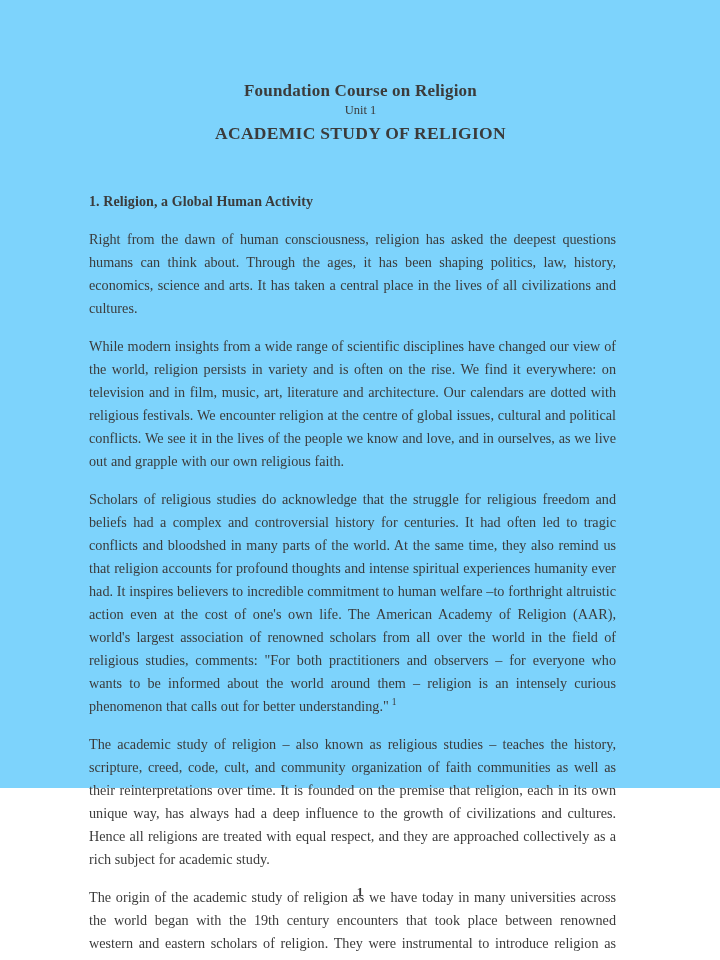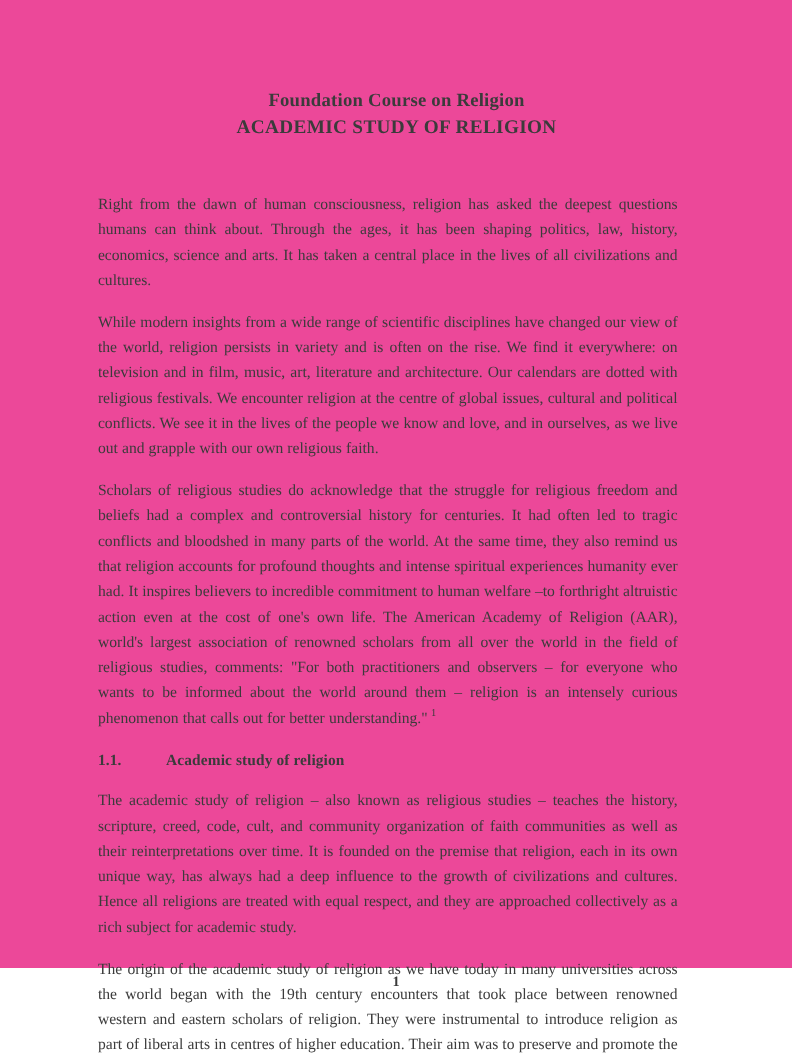--- a/index.html
+++ b/index.html
@@ -10,22 +10,22 @@
   body {
     width: 720px;
     height: 960px;
     overflow: hidden;
     font-family: "Liberation Serif", "DejaVu Serif", serif;
     color: #3b3b3b;
   }
   .page {
     position: relative;
     width: 720px;
-    height: 880px;
-    background: #ec4899;
+    height: 788px;
+    background: #7dd3fc;
     box-sizing: border-box;
   }
   .content {
     position: absolute;
     left: 89px;
     top: 0;
     width: 543px;
   }
 
   
@@ -105,33 +105,34 @@
 </style>
 </head>
 <body>
 
 <div class="page">
 
   <div class="content">
 
     <div class="title-block">
       <div class="doc-title">Foundation Course on Religion</div>
+      <div class="doc-unit">Unit 1</div>
       <div class="doc-subject">ACADEMIC STUDY OF RELIGION</div>
     </div>
 
     <div class="body-area">
 
+      <h2 class="section-heading">1. Religion, a Global Human Activity</h2>
 
       <p class="para">Right from the dawn of human consciousness, religion has asked the deepest questions humans can think about. Through the ages, it has been shaping politics, law, history, economics, science and arts. It has taken a central place in the lives of all civilizations and cultures.</p>
 
       <p class="para">While modern insights from a wide range of scientific disciplines have changed our view of the world, religion persists in variety and is often on the rise. We find it everywhere: on television and in film, music, art, literature and architecture. Our calendars are dotted with religious festivals. We encounter religion at the centre of global issues, cultural and political conflicts. We see it in the lives of the people we know and love, and in ourselves, as we live out and grapple with our own religious faith.</p>
 
       <p class="para"><span>Scholars of religious studies do acknowledge that the struggle for religious freedom and beliefs had a complex and controversial history for centuries. It had often led to tragic conflicts and bloodshed in many parts of the world. At the same time, they also remind us that religion accounts for profound thoughts and intense spiritual experiences humanity ever had. It inspires believers to incredible commitment to human welfare –to forthright altruistic action even at the cost of one's own life. The American Academy of Religion (AAR), world's largest association of renowned scholars from all over the world in the field of religious studies, comments: "For both practitioners and observers – for everyone who wants to be informed about the world around them – religion is an intensely curious phenomenon that calls out for better understanding."</span><sup class="footnote-ref">1</sup></p>
 
-      <h3 class="subsection-heading"><span class="num">1.1.</span><span>Academic study of religion</span></h3>
 
       <p class="para">The academic study of religion – also known as religious studies – teaches the history, scripture, creed, code, cult, and community organization of faith communities as well as their reinterpretations over time. It is founded on the premise that religion, each in its own unique way, has always had a deep influence to the growth of civilizations and cultures. Hence all religions are treated with equal respect, and they are approached collectively as a rich subject for academic study.</p>
 
       <p class="para">The origin of the academic study of religion as we have today in many universities across the world began with the 19th century encounters that took place between renowned western and eastern scholars of religion. They were instrumental to introduce religion as part of liberal arts in centres of higher education. Their aim was to preserve and promote the rich spiritual, moral and cultural values found in the religious traditions for human advancement.</p>
 
     </div>
   </div>
 
   <div class="page-footer">1</div>
 

